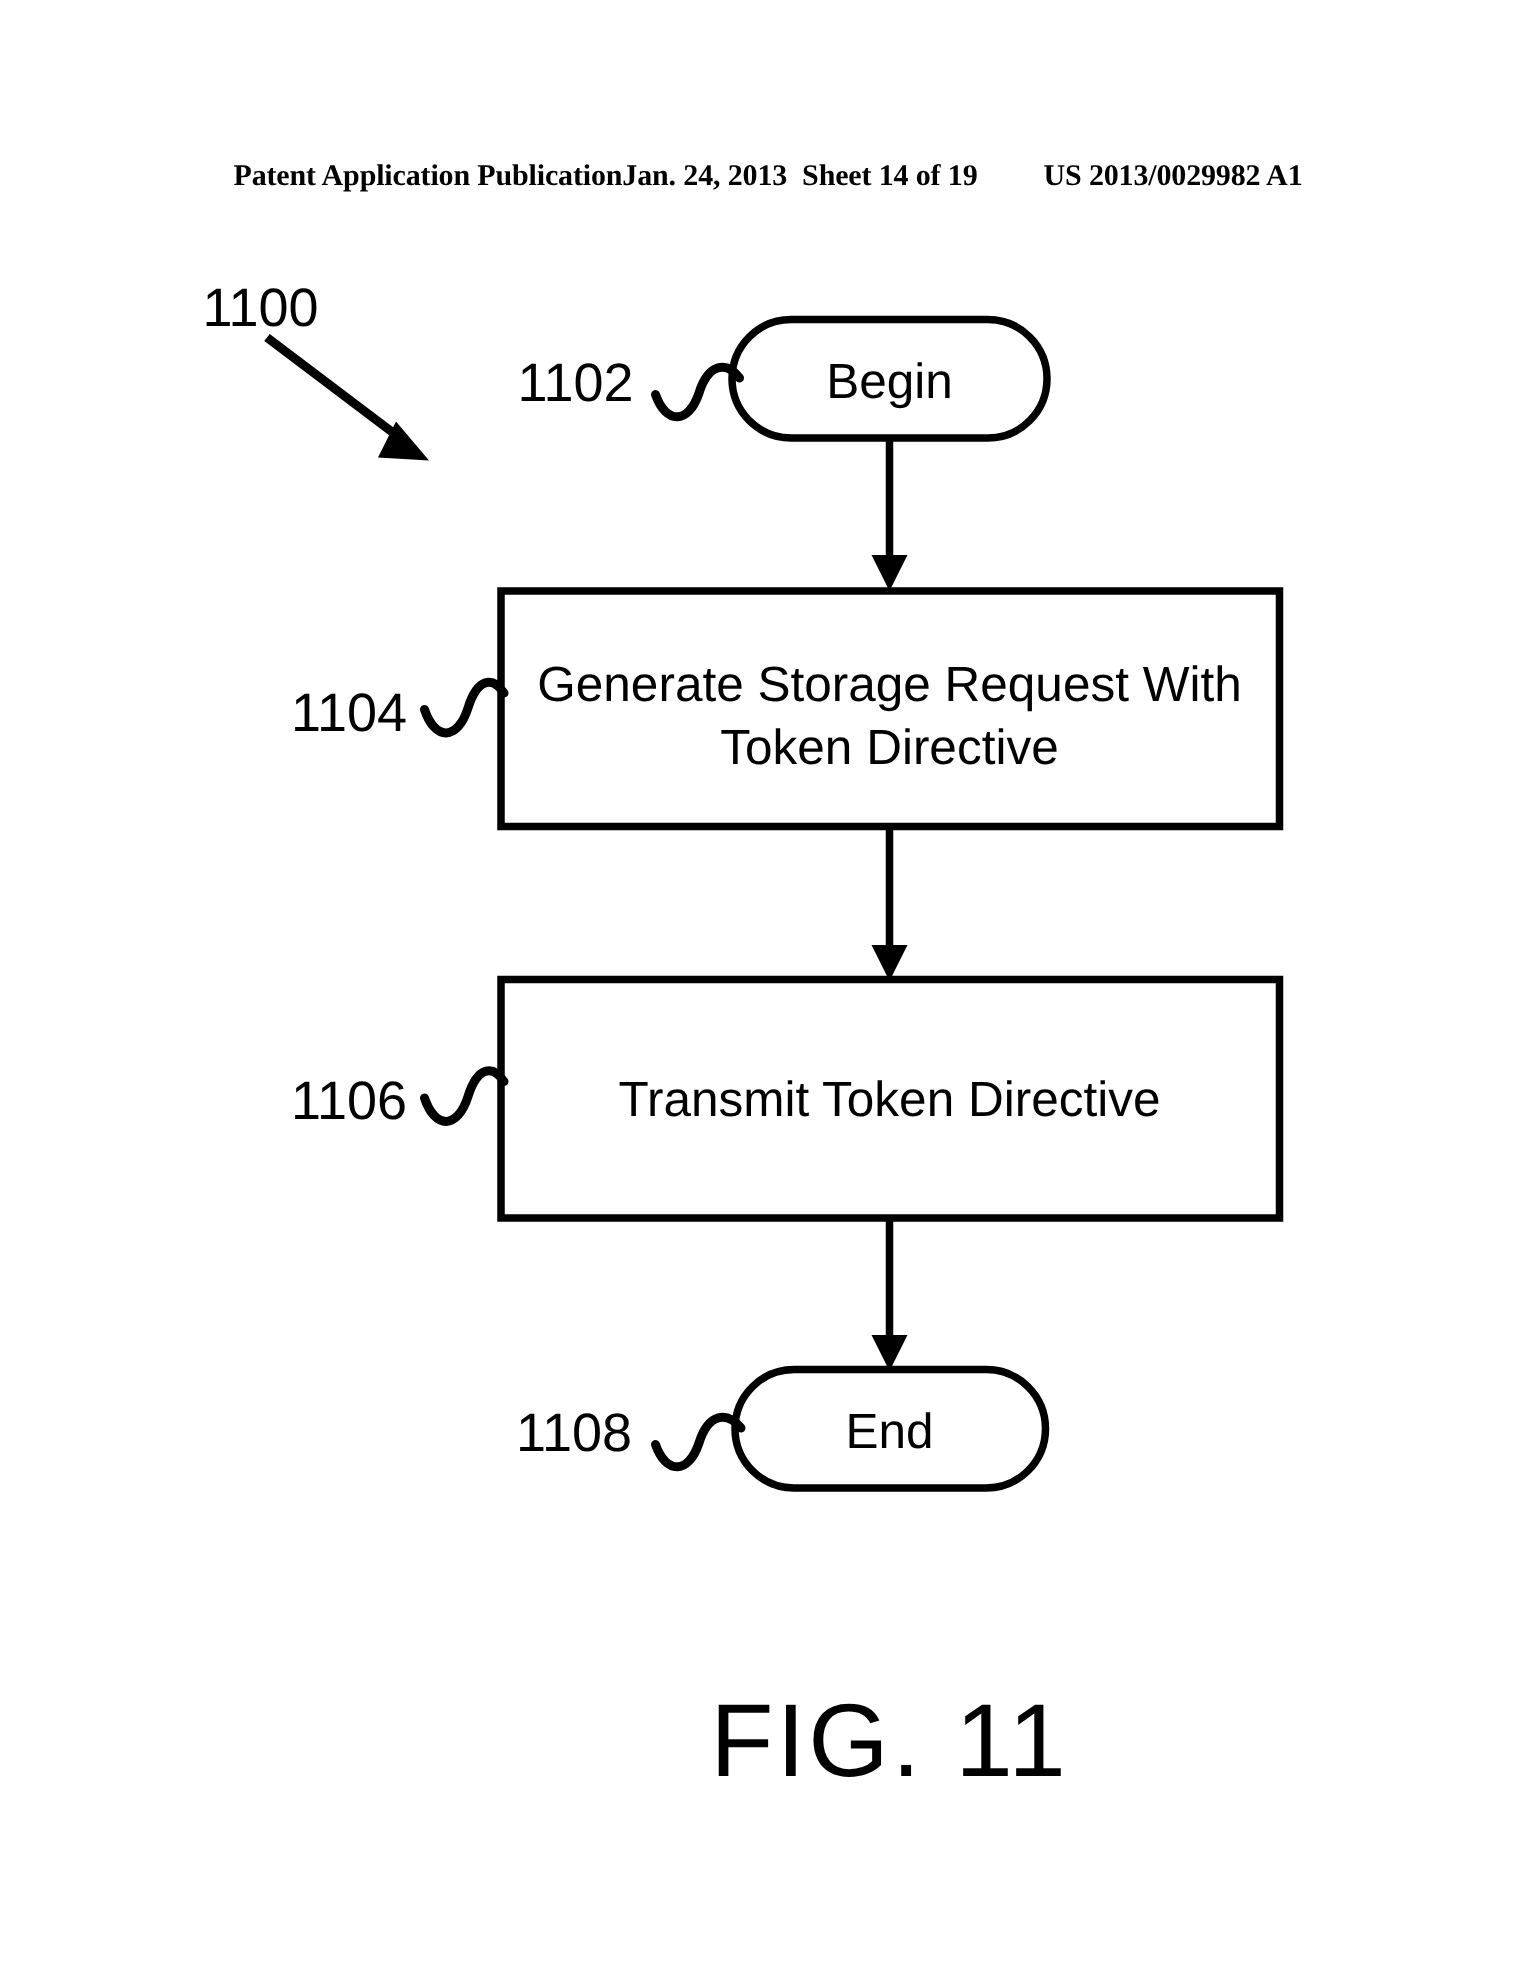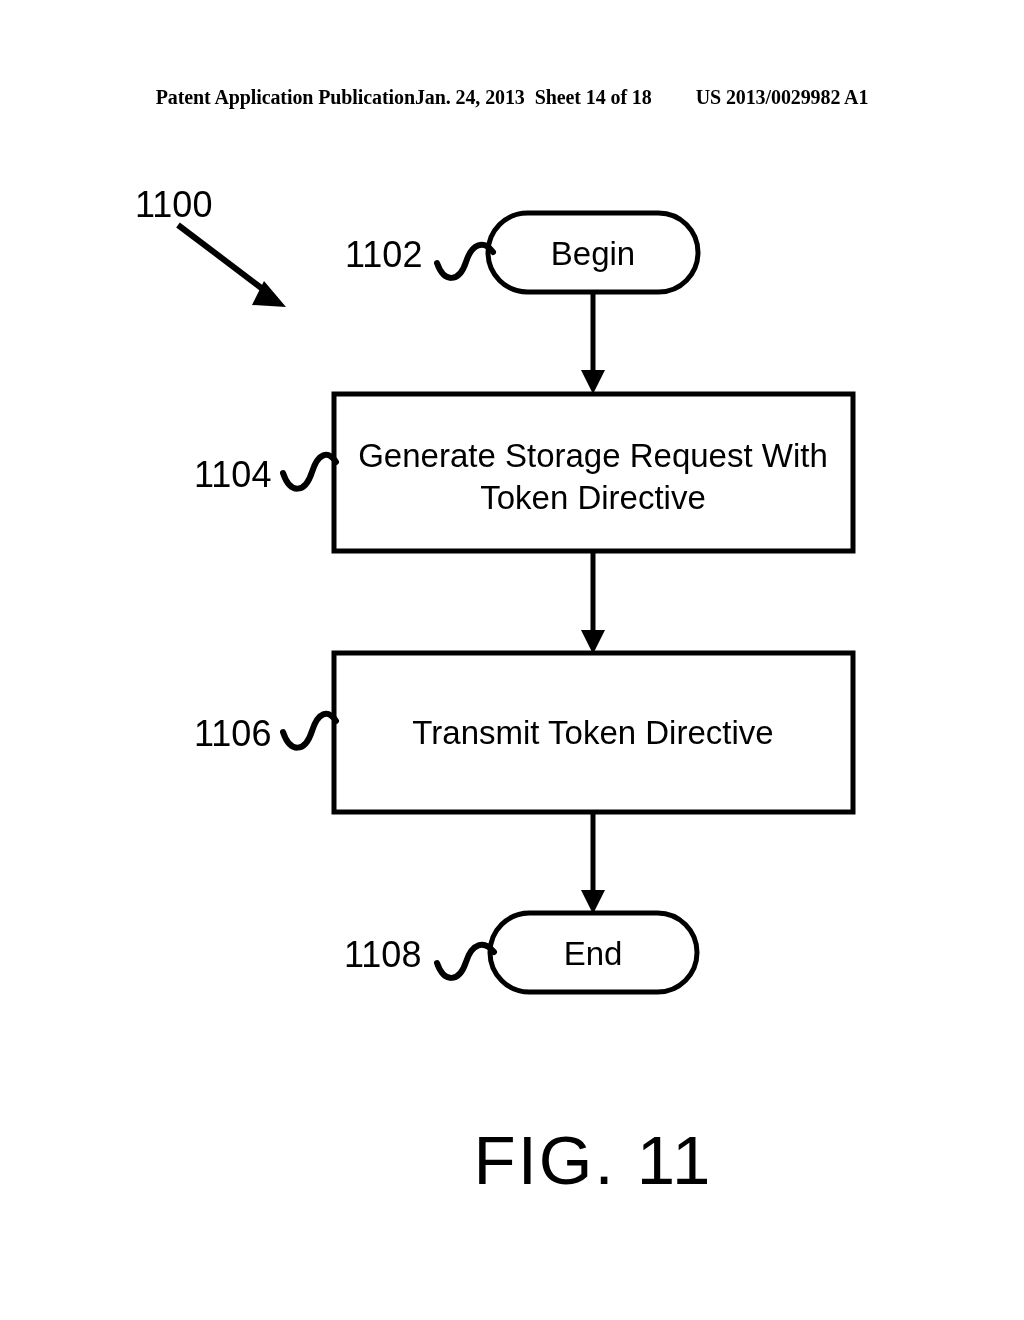--- a/index.html
+++ b/index.html
@@ -26,21 +26,21 @@
     display: flex;
     justify-content: center;
     align-items: baseline;
     font-family: "Liberation Serif", serif;
     font-weight: bold;
     font-size: 20px;
     letter-spacing: -0.1px;
     white-space: nowrap;
   }
   .page-header .hdr-pub      { }
-  .page-header .hdr-date     { margin-right: 10px; }
+  .page-header .hdr-date     { margin-right: 10px; margin-top: 20px; }
   .page-header .hdr-sheet    { margin-right: 44px; }
   .page-header .hdr-patentno { }
 
   
   .figure-canvas {
     position: absolute;
     top: 0;
     left: 0;
     width: 1024px;
     height: 1320px;
@@ -91,21 +91,21 @@
     stroke-width: 6;
     stroke-linecap: butt;
   }
 </style>
 </head>
 <body>
 
 <div class="page-header">
   <span class="hdr-pub">Patent Application Publication</span>
   <span class="hdr-date">Jan. 24, 2013</span>
-  <span class="hdr-sheet">Sheet 14 of 18</span>
+  <span class="hdr-sheet">Sheet 14 of 19</span>
   <span class="hdr-patentno">US 2013/0029982 A1</span>
 </div>
 
 <svg class="figure-canvas" viewBox="0 0 1024 1320">
 
   <defs>
 
     <g id="arrowhead-glyph">
       <path d="M -12,-22 L 12,-22 L 0,2 Z" class="arrow-head"></path>
     </g>

